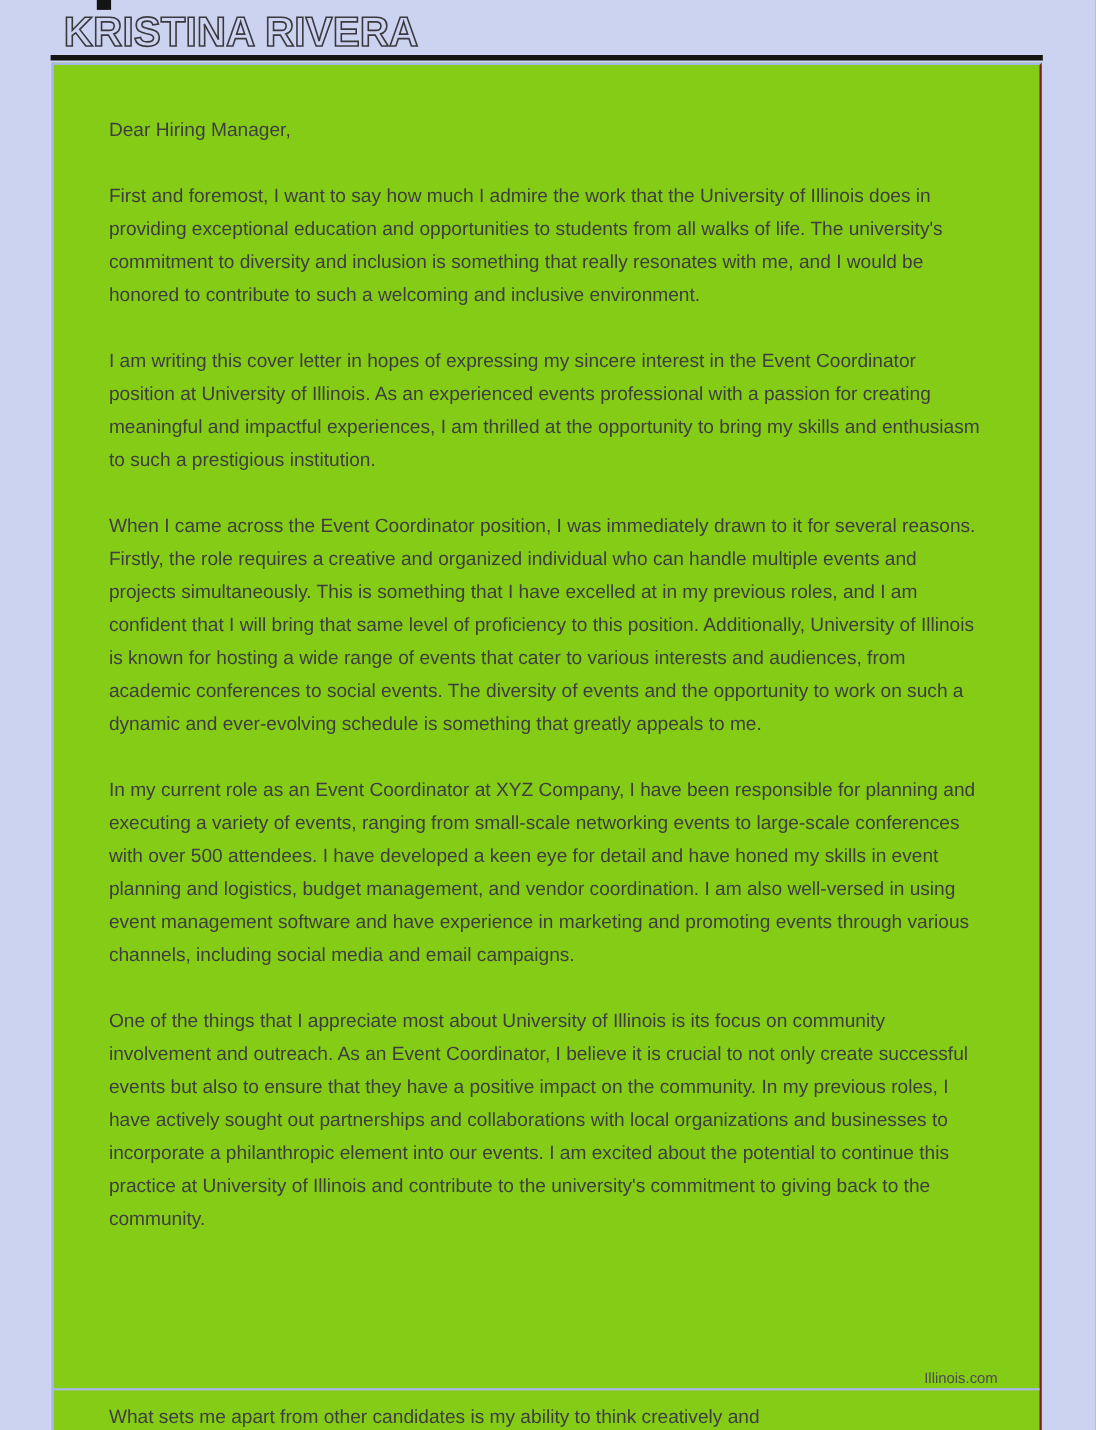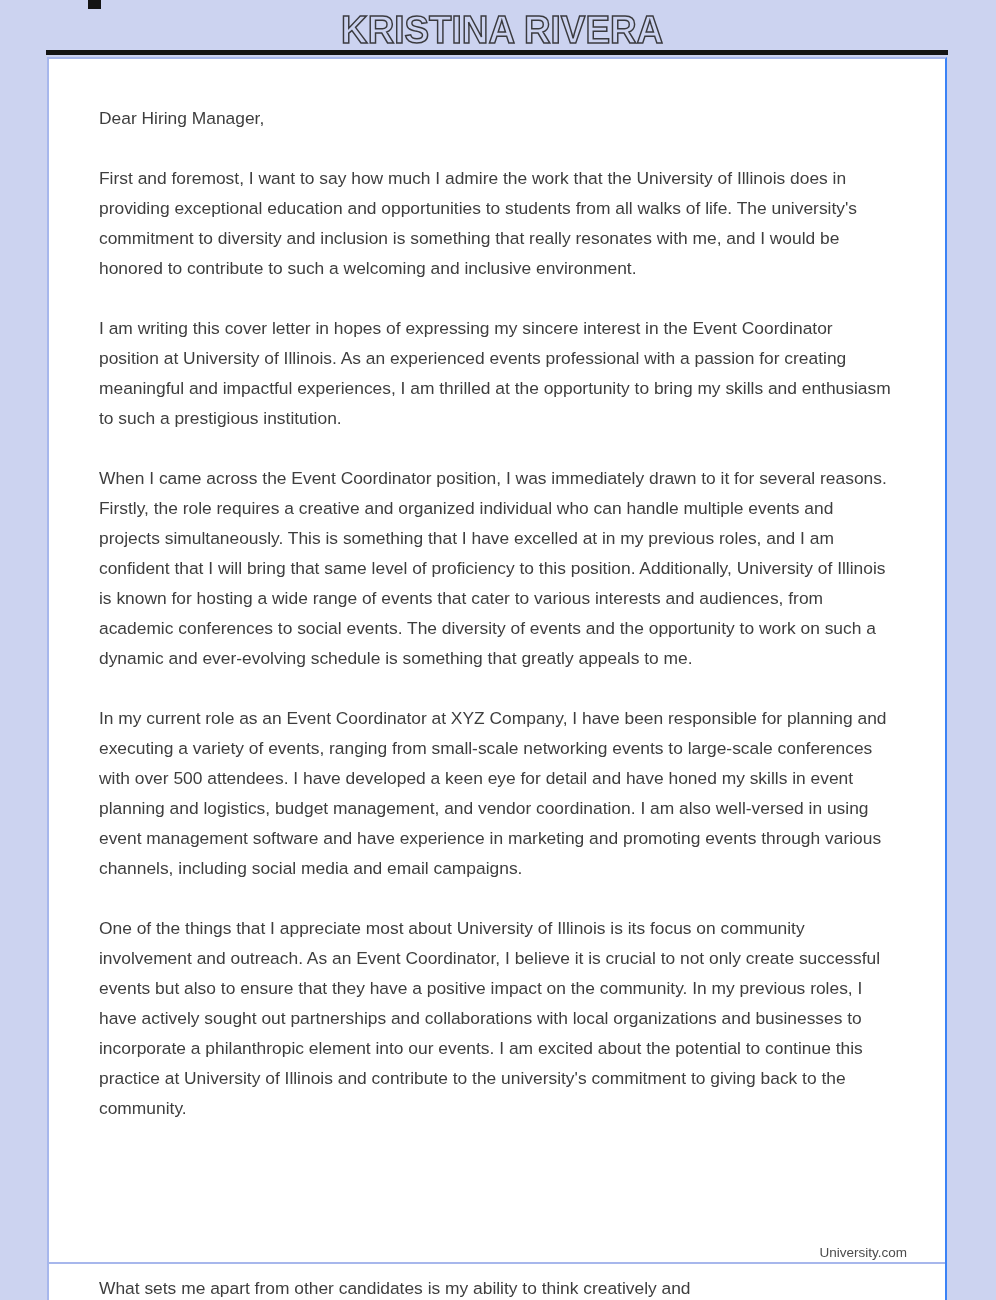--- a/index.html
+++ b/index.html
@@ -20,21 +20,21 @@
     top: 0;
     width: 13px;
     height: 9px;
     background: #141414;
   }
   .header {
     position: absolute;
     left: 48px;
     top: 10px;
     width: 900px;
-    text-align: center;
+    text-align: left;
   }
   .name {
     display: inline-block;
     font-size: 38px;
     line-height: 40px;
     font-weight: 700;
     letter-spacing: 0px;
     color: rgba(0,0,0,0);
     -webkit-text-stroke: 1.5px #3a3a3e;
     transform: scaleX(0.97);
@@ -49,23 +49,23 @@
     height: 5px;
     background: #141414;
   }
   .page {
     position: absolute;
     left: 47px;
     top: 57px;
     width: 900px;
     height: 1243px;
     box-sizing: border-box;
-    background: #ffffff;
+    background: #84cc16;
     border-left: 2px solid #a7b7ec;
-    border-right: 2px solid #3b82f6;
+    border-right: 2px solid #7f1d1d;
     border-top: 2px solid #a7b7ec;
     padding: 44px 50px 0 50px;
   }
   .page p {
     margin: 0 0 30px 0;
     font-size: 17.4px;
     line-height: 30px;
     color: #3e3e3e;
   }
   .page-break {
@@ -107,15 +107,15 @@
 
 <div class="page">
   <p>Dear Hiring Manager,</p>
   <p>First and foremost, I want to say how much I admire the work that the University of Illinois does in providing exceptional education and opportunities to students from all walks of life. The university's commitment to diversity and inclusion is something that really resonates with me, and I would be honored to contribute to such a welcoming and inclusive environment.</p>
   <p>I am writing this cover letter in hopes of expressing my sincere interest in the Event Coordinator position at University of Illinois. As an experienced events professional with a passion for creating meaningful and impactful experiences, I am thrilled at the opportunity to bring my skills and enthusiasm to such a prestigious institution.</p>
   <p>When I came across the Event Coordinator position, I was immediately drawn to it for several reasons. Firstly, the role requires a creative and organized individual who can handle multiple events and projects simultaneously. This is something that I have excelled at in my previous roles, and I am confident that I will bring that same level of proficiency to this position. Additionally, University of Illinois is known for hosting a wide range of events that cater to various interests and audiences, from academic conferences to social events. The diversity of events and the opportunity to work on such a dynamic and ever-evolving schedule is something that greatly appeals to me.</p>
   <p>In my current role as an Event Coordinator at XYZ Company, I have been responsible for planning and executing a variety of events, ranging from small-scale networking events to large-scale conferences with over 500 attendees. I have developed a keen eye for detail and have honed my skills in event planning and logistics, budget management, and vendor coordination. I am also well-versed in using event management software and have experience in marketing and promoting events through various channels, including social media and email campaigns.</p>
   <p>One of the things that I appreciate most about University of Illinois is its focus on community involvement and outreach. As an Event Coordinator, I believe it is crucial to not only create successful events but also to ensure that they have a positive impact on the community. In my previous roles, I have actively sought out partnerships and collaborations with local organizations and businesses to incorporate a philanthropic element into our events. I am excited about the potential to continue this practice at University of Illinois and contribute to the university's commitment to giving back to the community.</p>
 
   <div class="page-break"></div>
-  <div class="watermark">University.com</div>
+  <div class="watermark">Illinois.com</div>
   <p class="overflow-para">What sets me apart from other candidates is my ability to think creatively and</p>
 </div>
 
 </body></html>

